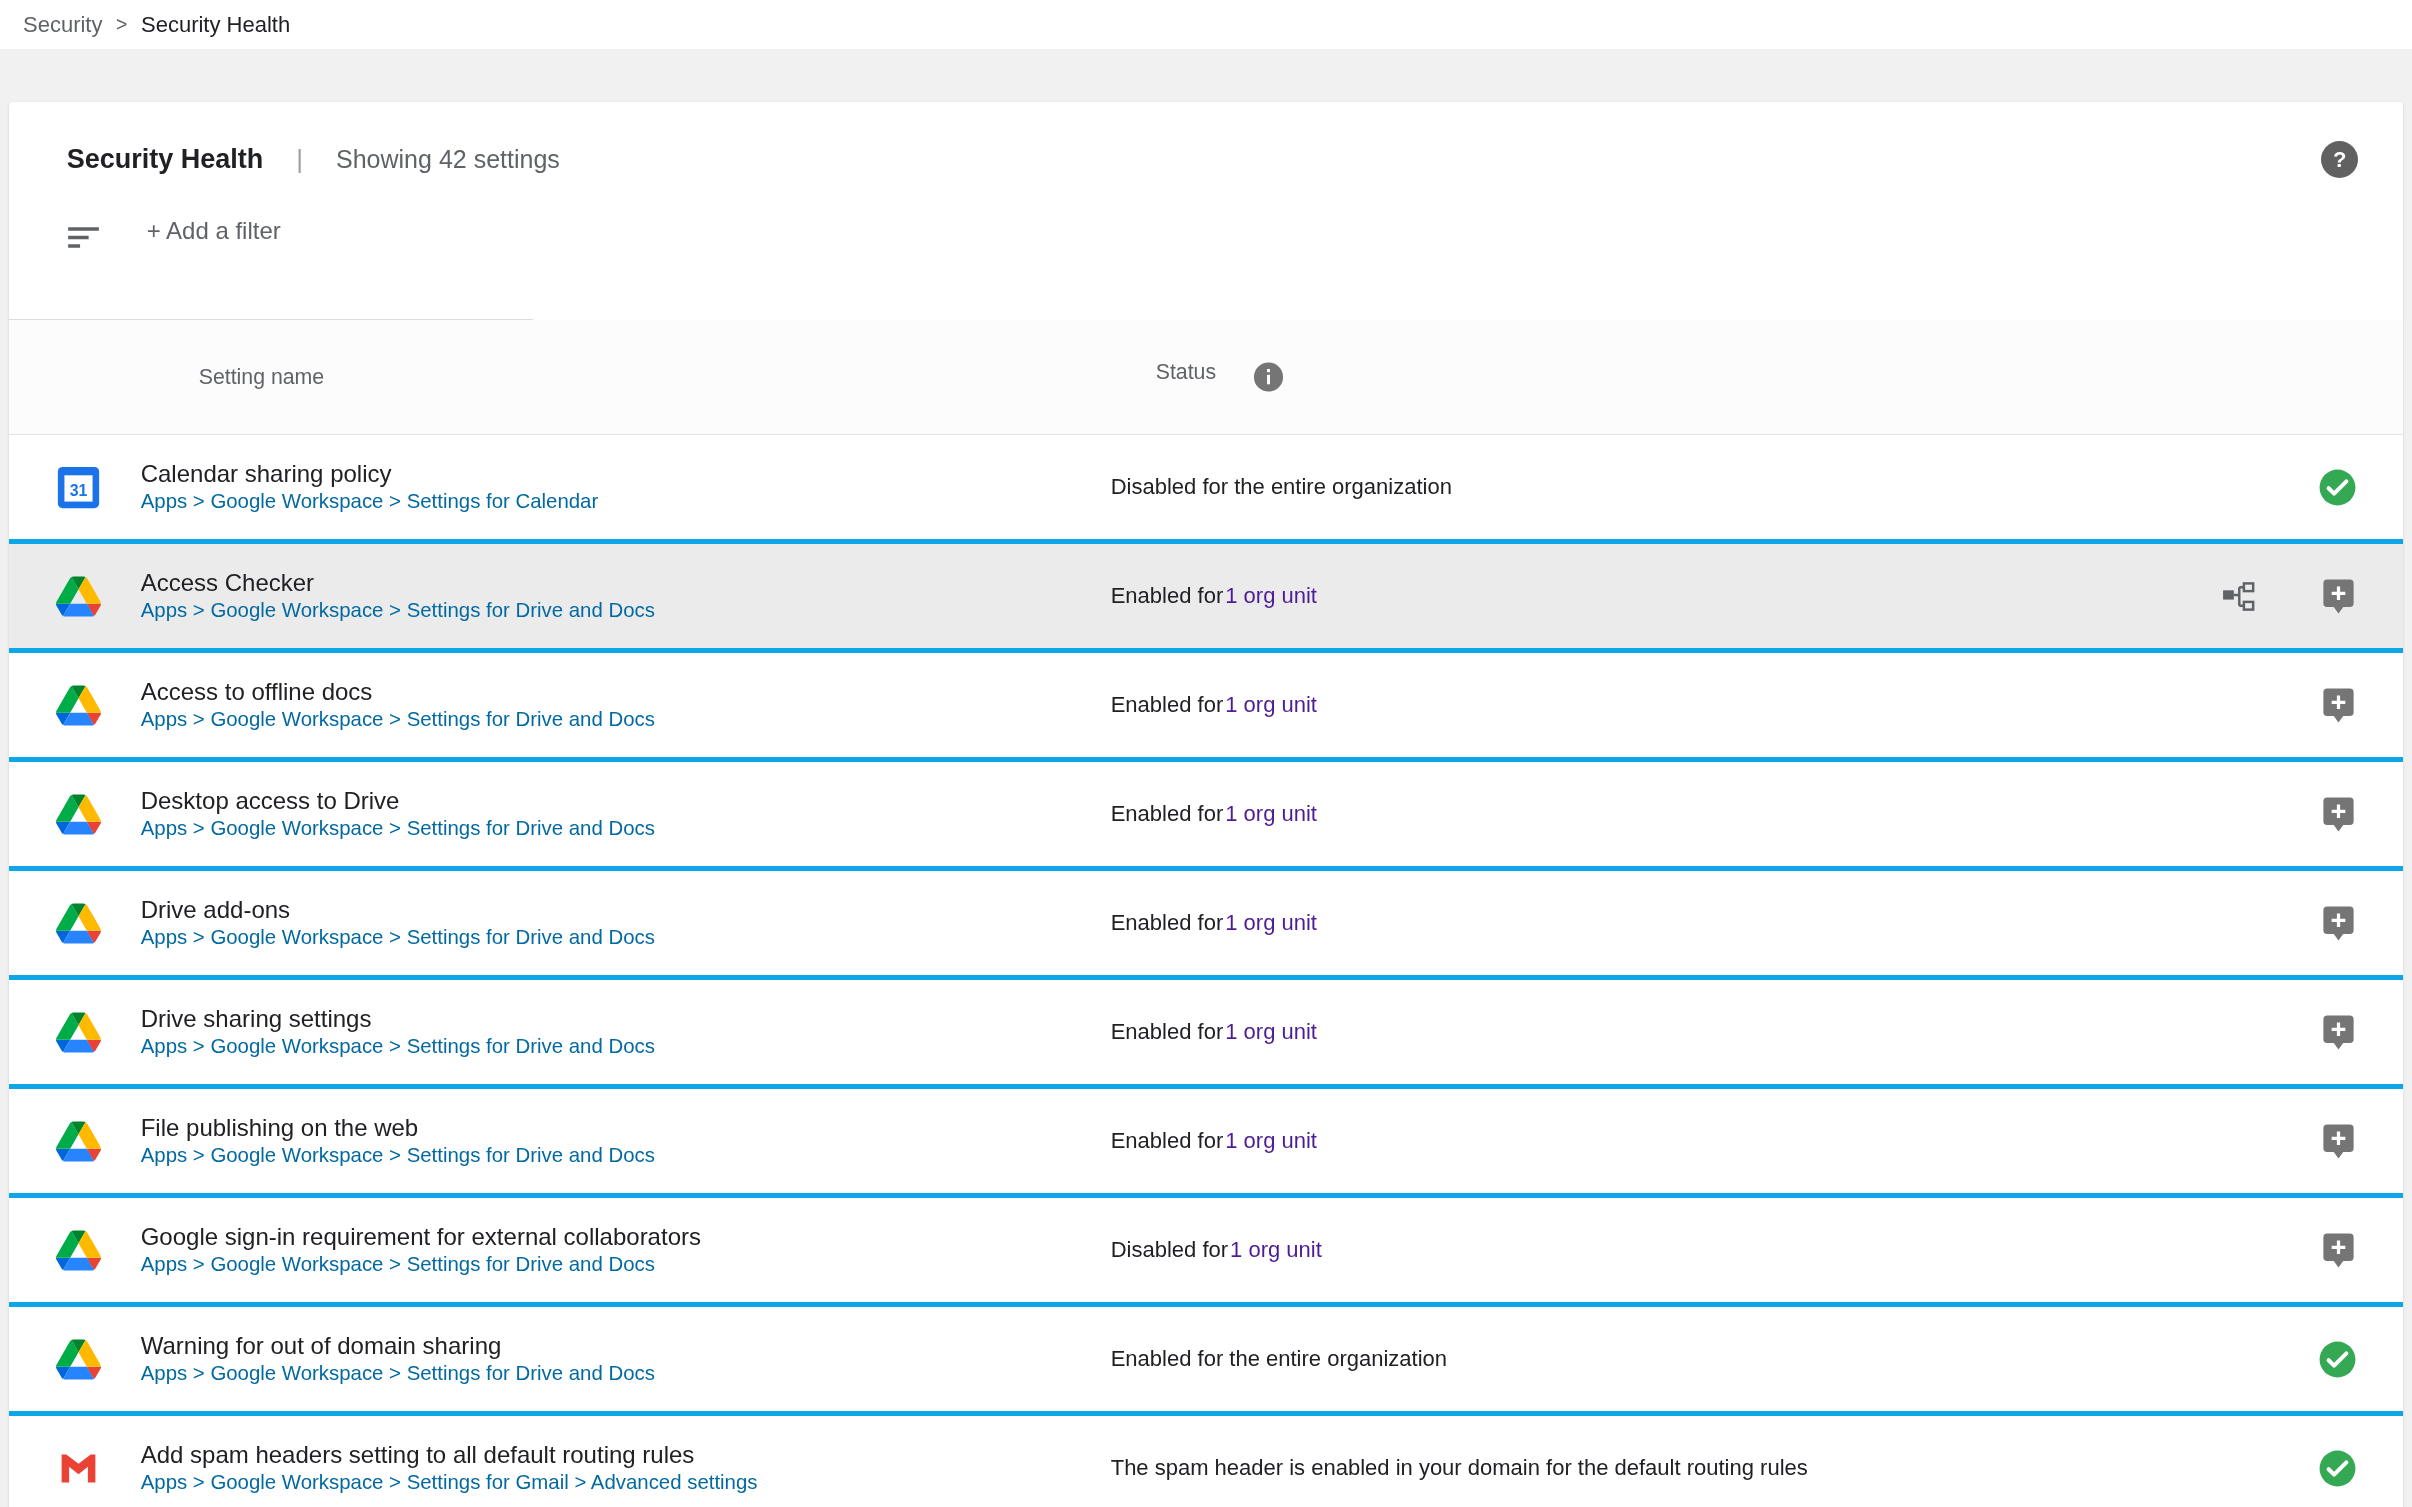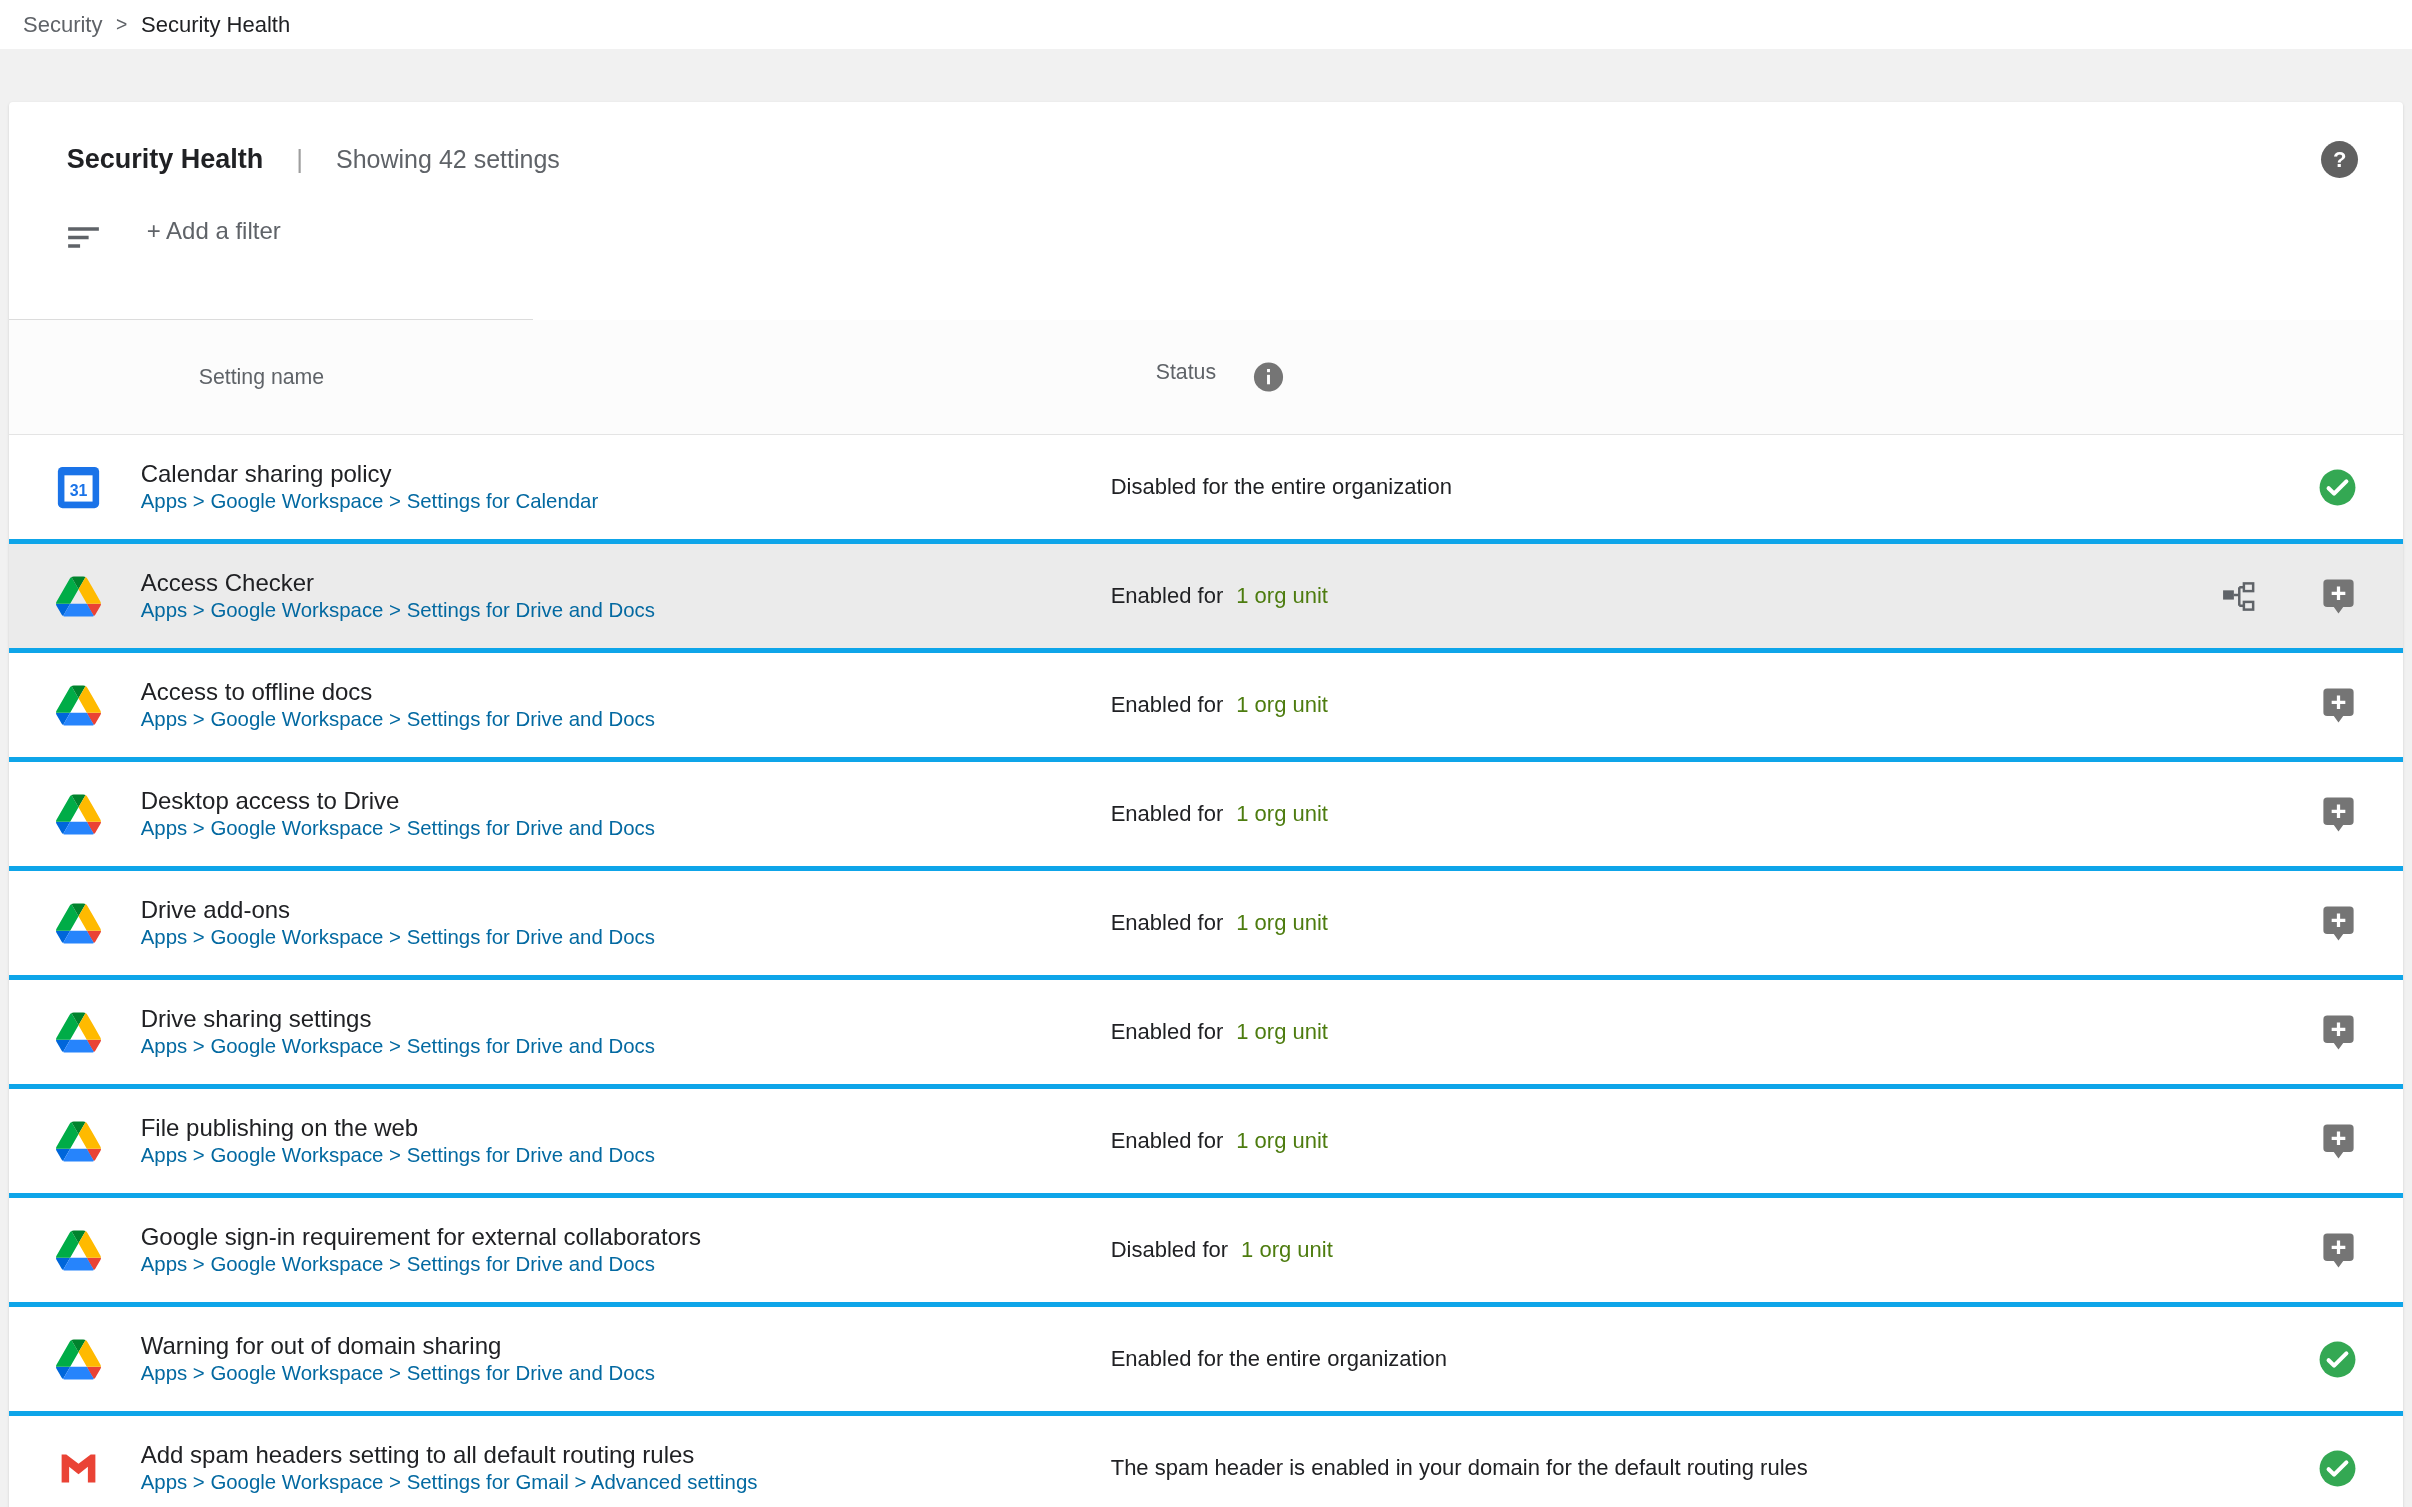--- a/index.html
+++ b/index.html
@@ -78,21 +78,21 @@
     position: relative;
     cursor: pointer;
   }
   .row.highlighted { background: #ebebeb; }
   .cell-icon { margin-left: 47px; width: 45px; height: 45px; flex: 0 0 auto; }
   .app-icon, .app-icon svg { display: block; width: 45px; height: 45px; }
   .cell-name { margin-left: 40px; width: 970px; flex: 0 0 auto; }
   .setting-name { font-size: 24px; color: #202124; line-height: 1.1; }
   .setting-path { font-size: 20.4px; color: #0369a1; margin-top: 3px; }
   .cell-status { font-size: 22px; color: #202124; flex: 0 0 auto; }
-  .status-link { color: #4d7c0f; text-decoration: none; margin-left: 13px; cursor: pointer; }
+  .status-link { color: #4c1d95; text-decoration: none; margin-left: 2px; cursor: pointer; }
   .cell-actions {
     margin-left: auto; margin-right: 45px;
     display: flex; align-items: center; gap: 62px;
   }
   .action { display: inline-block; }
   .action svg { display: block; }
   .action.orgchart, .action.orgchart svg { width: 37px; height: 37px; }
   .action.badge,  .action.badge  svg { width: 39px; height: 39px; }
   .action.check,  .action.check  svg { width: 41px; height: 41px; }
 </style>

